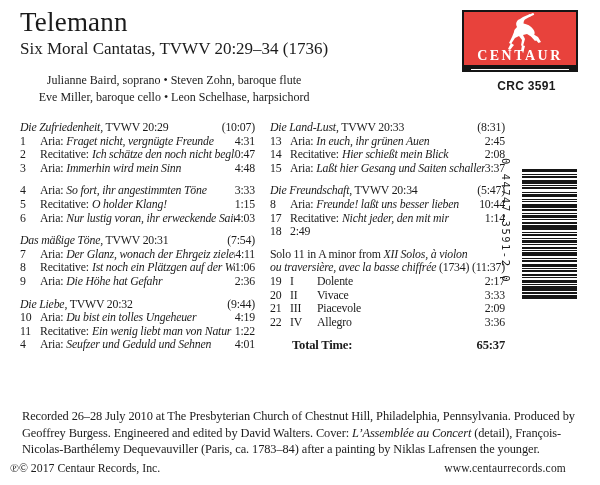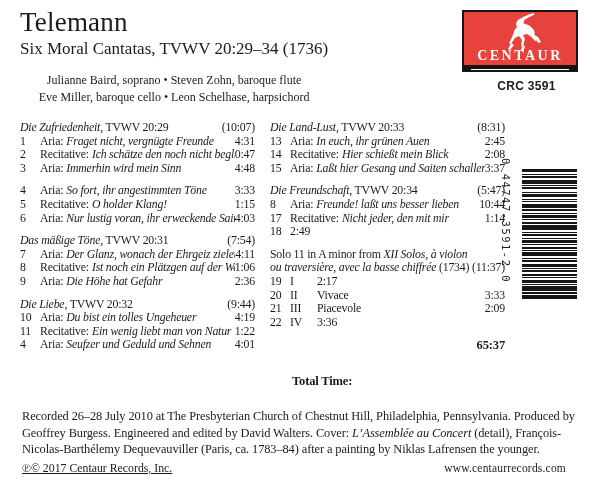--- a/index.html
+++ b/index.html
@@ -29,33 +29,33 @@
   .row { display:flex; font-size:11.8px; line-height:13.6px; letter-spacing:-0.2px; white-space:nowrap; }
   .gh-title { flex:1; }
   .gh-name, .t-title, .it { font-style:italic; }
   .gh-dur, .t-time { text-align:right; }
   .t-num { width:20px; flex:none; }
   .t-numeral { width:27px; flex:none; }
   .t-text { flex:1; overflow:hidden; }
   .t-type { margin-right:3px; }
   .solo-line2 { padding-left:0; }
   .total-row { display:flex; font-weight:bold; font-size:12.6px; margin-top:8px; padding-left:22px; letter-spacing:-0.2px; }
-  .total-label { flex:1;margin-top:36px; }
+  .total-label { flex:1; }
   
   .barcode { position:absolute; left:500px; top:158px; width:80px; height:160px; }
   .barcode-digits {
     position:absolute; left:0; top:0; height:158px;
     writing-mode:vertical-rl; font-family:"DejaVu Sans Mono", monospace;
     font-size:10.5px; letter-spacing:1.5px; color:#1b1b1b;
   }
   .barcode-bars { position:absolute; left:22px; top:11px; width:55px; }
   .barcode-bars .bar { width:100%; background:#161616; }
   
   .credits { position:absolute; left:22px; top:408px; width:558px; font-size:12.4px; line-height:1.34; letter-spacing:-0.1px; }
-  .copyright { position:absolute; left:22px; top:461px; font-size:11.8px;text-decoration:underline; }
+  .copyright { position:absolute; left:10px; top:461px; font-size:11.8px; }
   .website { position:absolute; right:34px; top:462px; font-size:11.5px; letter-spacing:.2px; }
 </style>
 </head>
 <body>
 
 <div class="page">
 
   <div class="top-header">
     <div class="composer">Telemann</div>
     <div class="album-title">Six Moral Cantatas, TVWV 20:29–34 (1736)</div>
@@ -221,37 +221,39 @@
           <span class="gh-title"><span>Solo 11 in A minor from </span><span class="it">XII Solos, à violon</span></span>
         </div>
         <div class="row solo-line2">
           <span class="gh-title"><span class="it">ou traversière, avec la basse chiffrée</span><span> (1734)</span></span>
           <span class="gh-dur">(11:37)</span>
         </div>
         <div id="solo-rows">
             <div class="row">
               <span class="t-num">19</span>
               <span class="t-numeral">I</span>
+              <span class="t-text">Dolente</span>
               <span class="t-time">2:17</span>
             </div>
             <div class="row">
               <span class="t-num">20</span>
               <span class="t-numeral">II</span>
               <span class="t-text">Vivace</span>
               <span class="t-time">3:33</span>
             </div>
             <div class="row">
               <span class="t-num">21</span>
               <span class="t-numeral">III</span>
               <span class="t-text">Piacevole</span>
               <span class="t-time">2:09</span>
             </div>
             <div class="row">
               <span class="t-num">22</span>
               <span class="t-numeral">IV</span>
+              <span class="t-text">Allegro</span>
               <span class="t-time">3:36</span>
             </div>
           </div>
       </div>
 
       <div class="total-row">
         <span class="total-label">Total Time:</span>
         <span>65:37</span>
       </div>
     </div>

